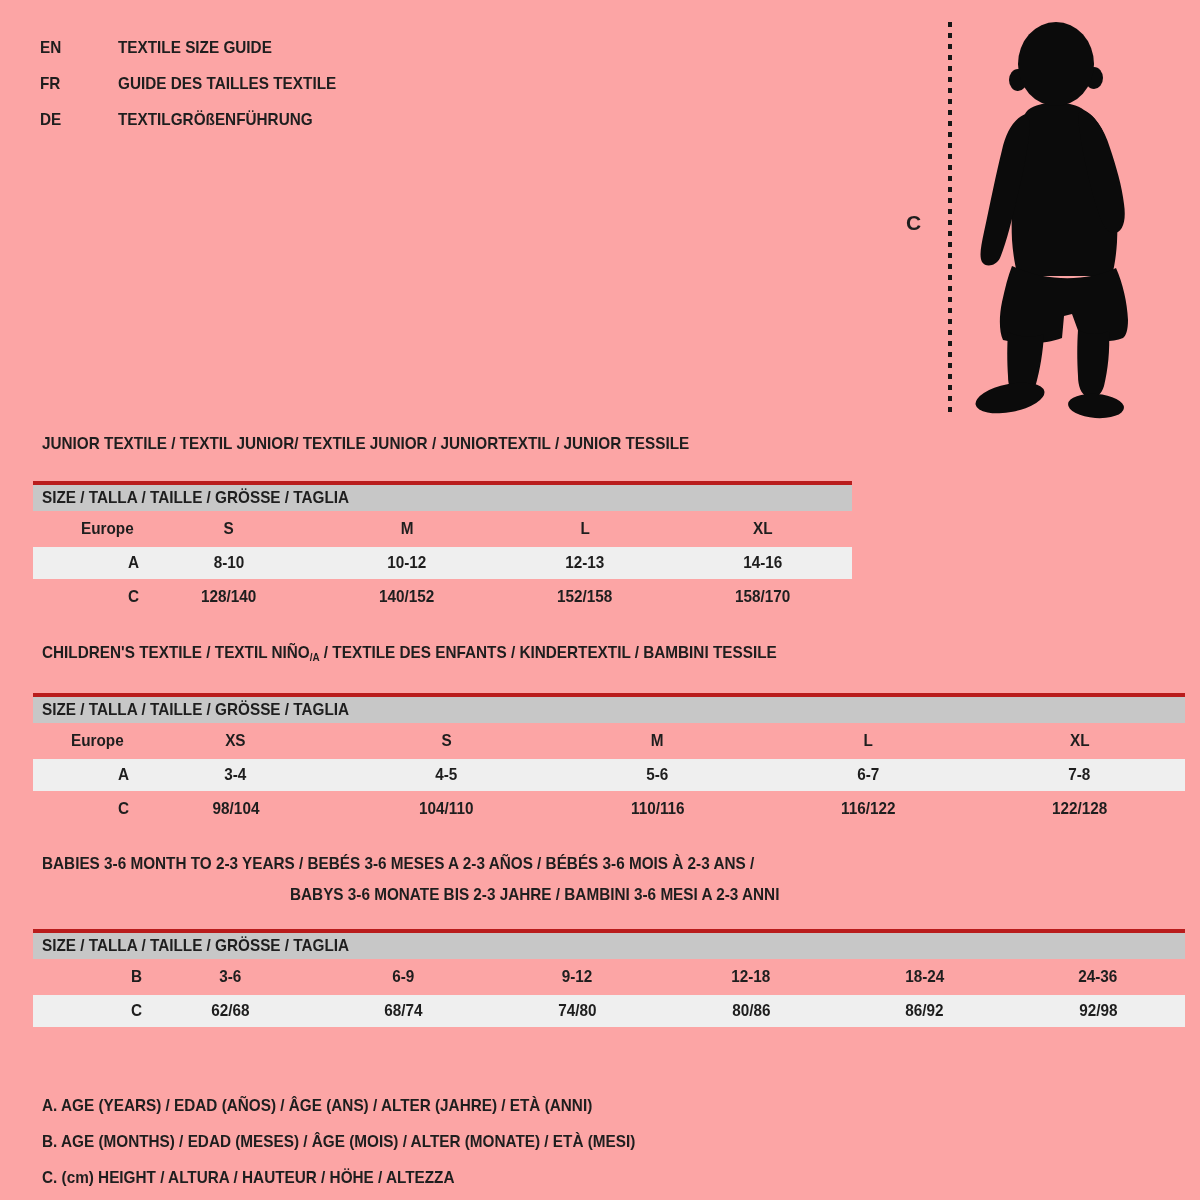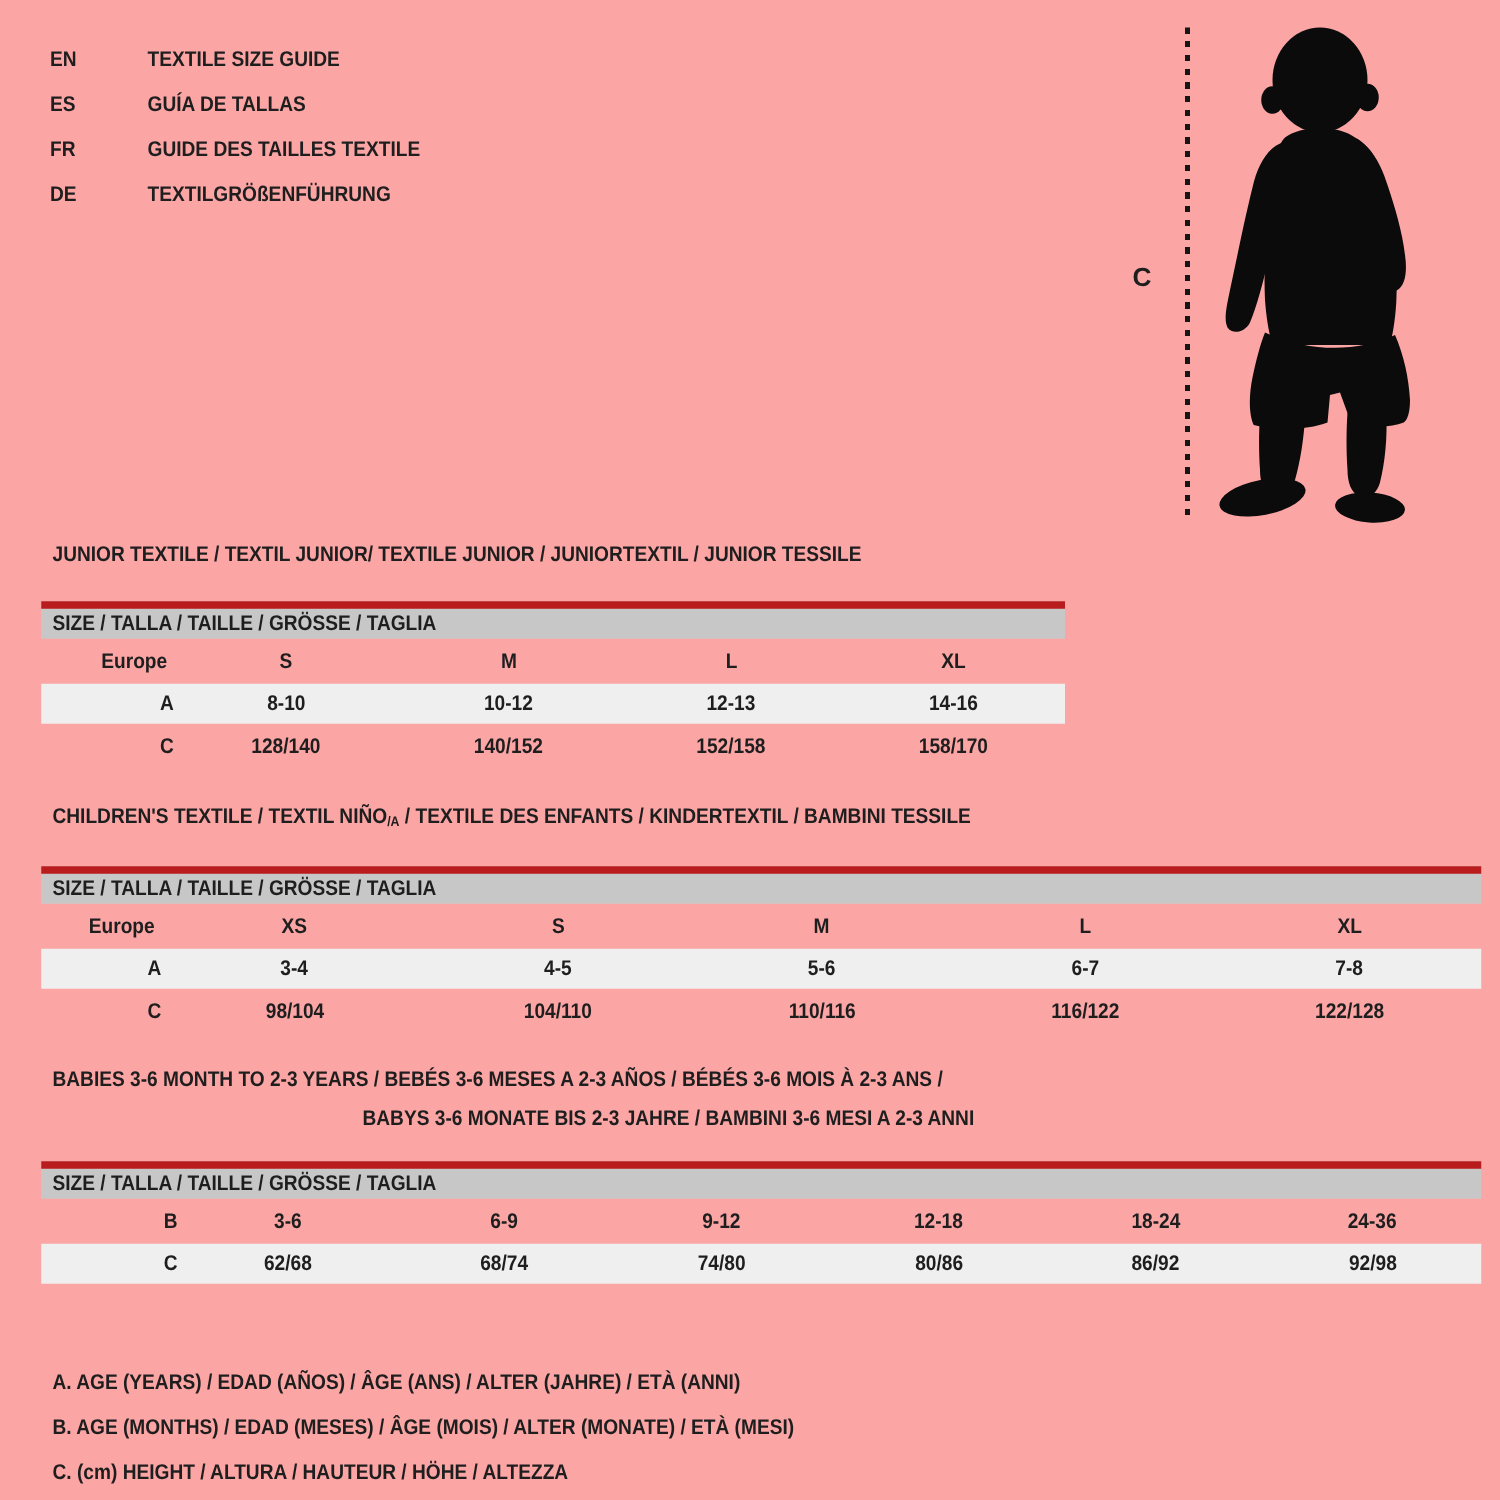--- a/index.html
+++ b/index.html
@@ -31,21 +31,21 @@
   #children-title { top:643px; }
   #babies-title   { top:848px; line-height:31px; }
   .sub { font-size:11px; vertical-align:-3px; }
 
   
   .tbl { position:absolute; left:33px; display:flex; flex-direction:column; row-gap:2px; }
   #t1 { top:481px; width:819px;  }
   #t2 { top:693px; width:1152px; }
   #t3 { top:929px; width:1152px; }
   .bar {
-    height:30px; background:#c7c7c7; border-top:6px solid #b91c1c;
+    height:30px; background:#c7c7c7; border-top:4px solid #b91c1c;
     display:flex; align-items:center; padding-left:9px;
     font-weight:bold; font-size:17px;
   }
   .r { display:grid; height:32px; align-items:center; font-size:17px; font-weight:bold; }
   #t1 .r { grid-template-columns:107px repeat(4,1fr); }
   #t2 .r { grid-template-columns:97px  repeat(5,1fr); }
   #t3 .r { grid-template-columns:110px repeat(6,1fr); }
   .r.alt { background:#efefef; }
   .lab  { padding-left:9px; text-align:right; }
   .cell { text-align:center; }
@@ -56,24 +56,20 @@
 </style>
 </head>
 <body>
 
 <div class="page">
 
   <div class="lang">
     <div class="lang-row">
       <span class="lang-code"><span class="cxl">EN</span></span>
       <span class="lang-title"><span class="cxl">TEXTILE SIZE GUIDE</span></span>
-    </div>
-    <div class="lang-row">
-      <span class="lang-code"><span class="cxl">ES</span></span>
-      <span class="lang-title"><span class="cxl">GUÍA DE TALLAS</span></span>
     </div>
     <div class="lang-row">
       <span class="lang-code"><span class="cxl">FR</span></span>
       <span class="lang-title"><span class="cxl">GUIDE DES TAILLES TEXTILE</span></span>
     </div>
     <div class="lang-row">
       <span class="lang-code"><span class="cxl">DE</span></span>
       <span class="lang-title"><span class="cxl">TEXTILGRÖßENFÜHRUNG</span></span>
     </div>
   </div>

